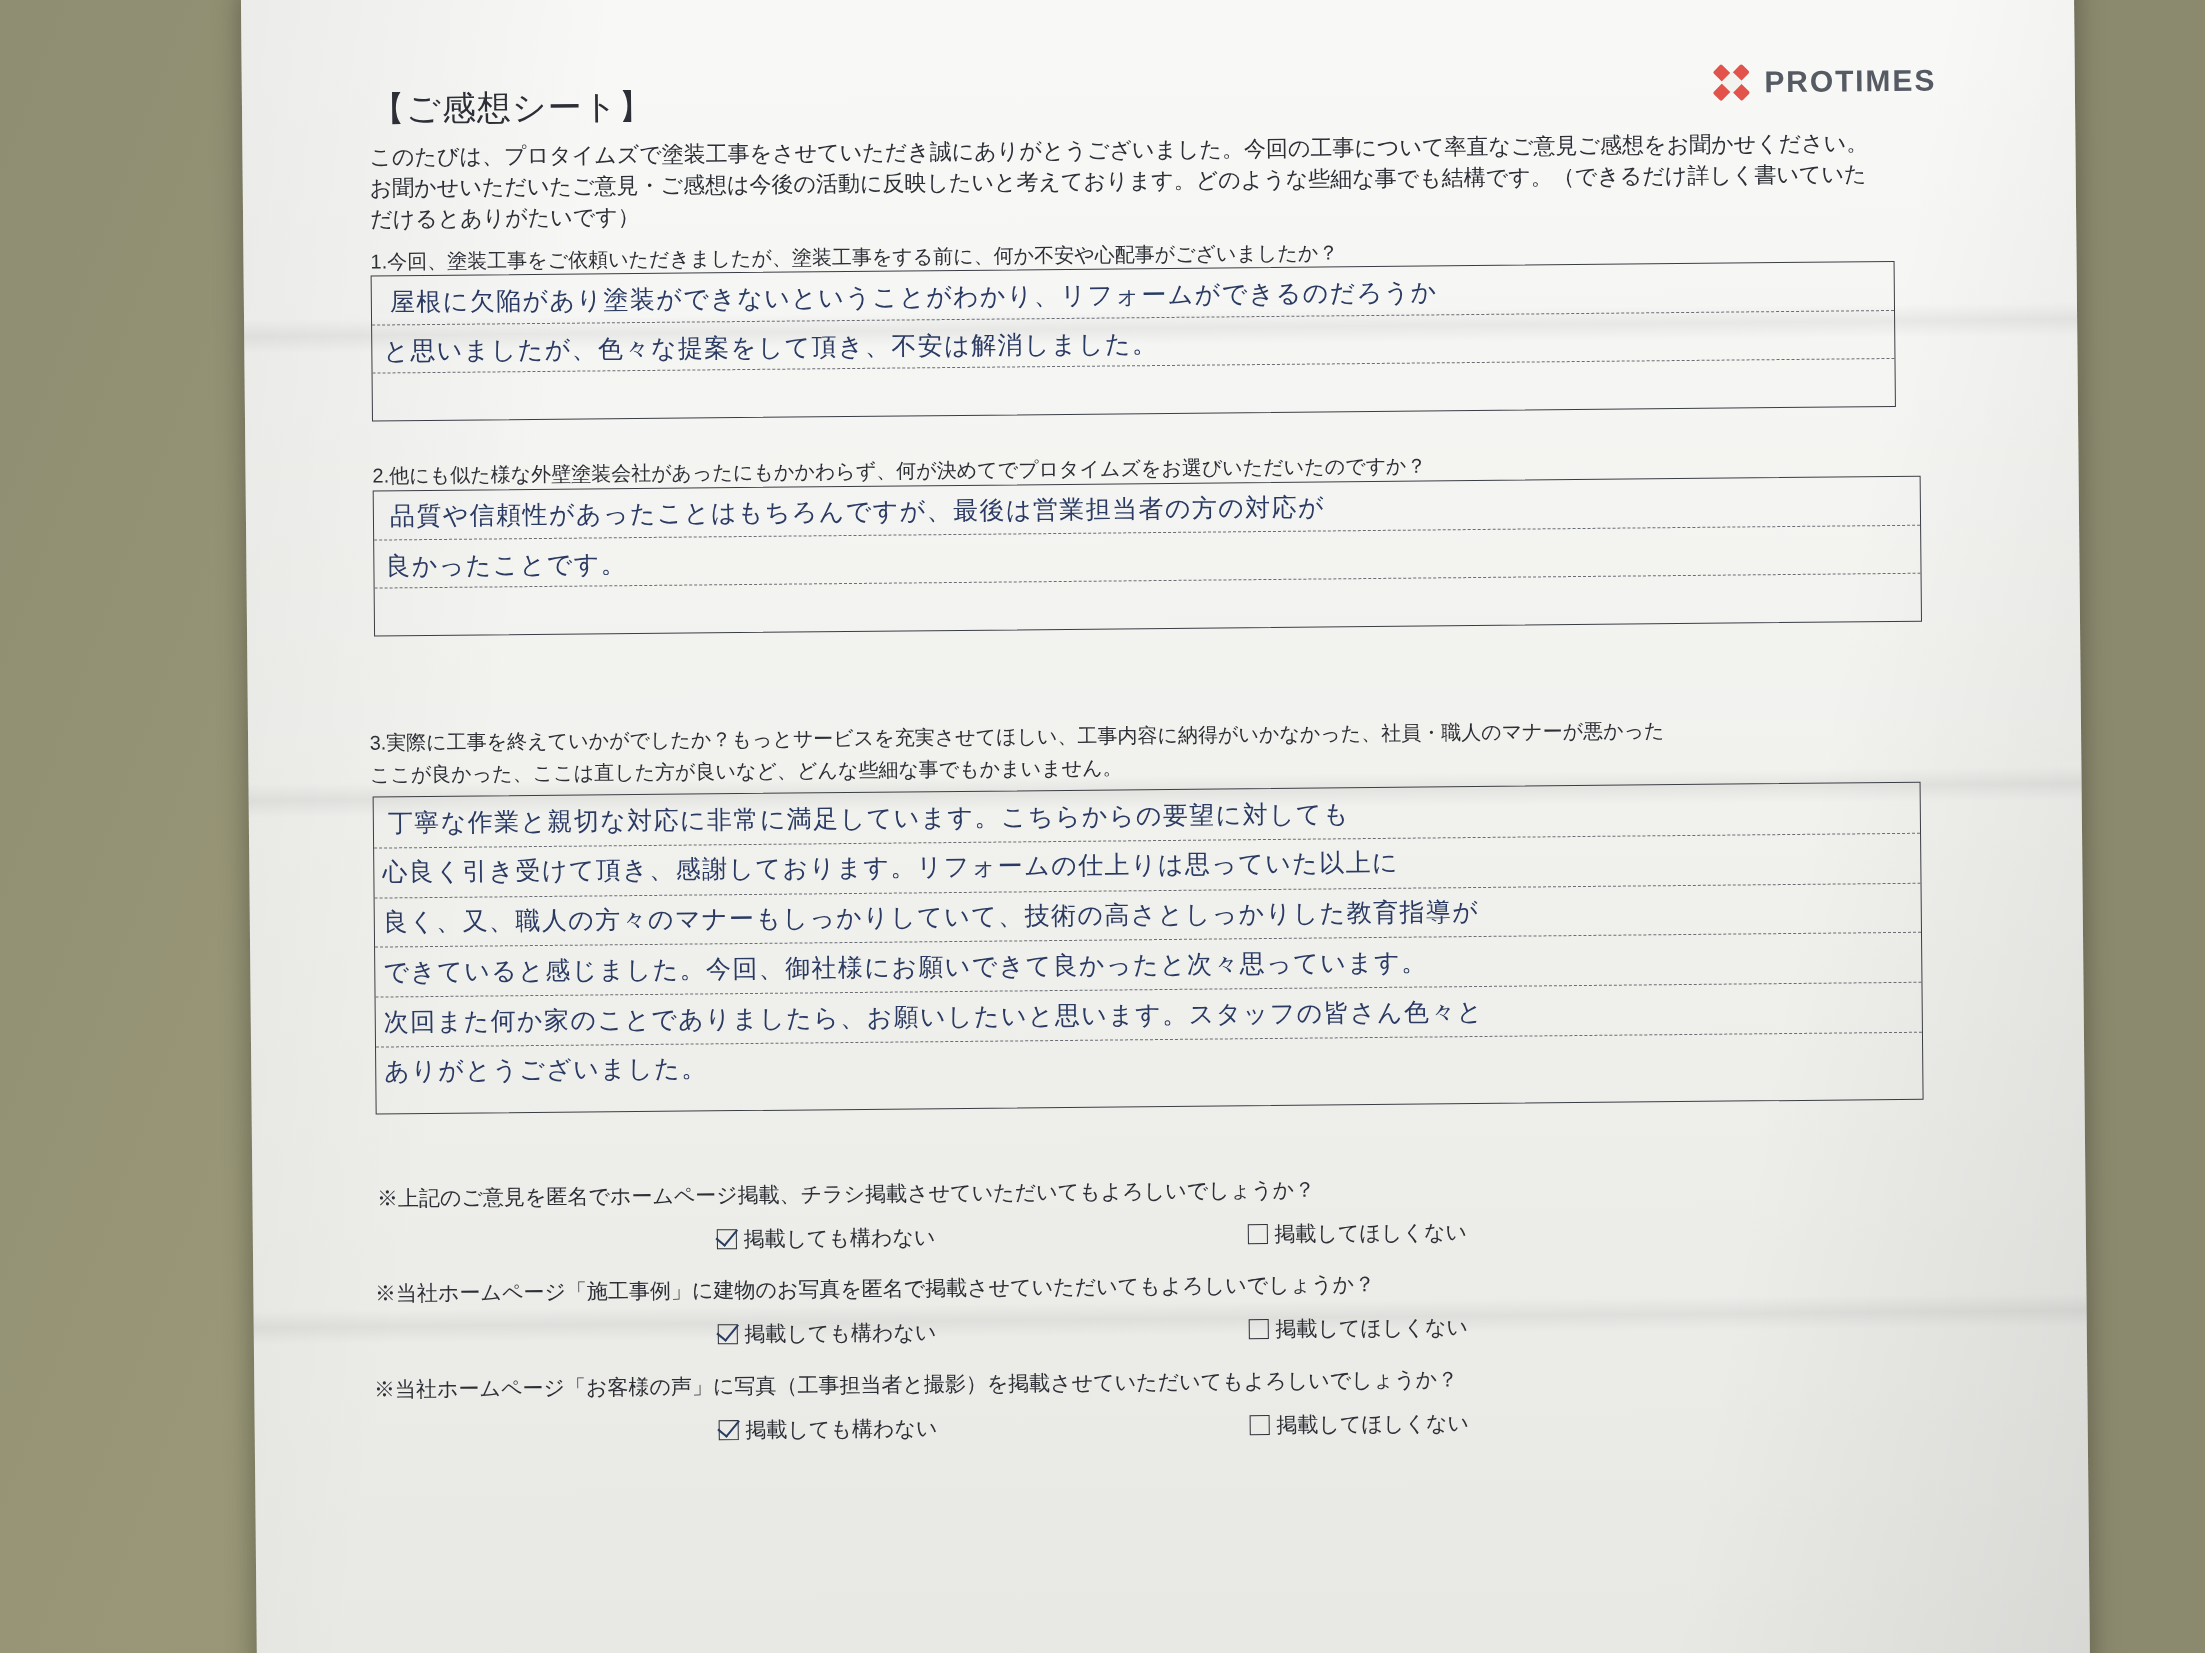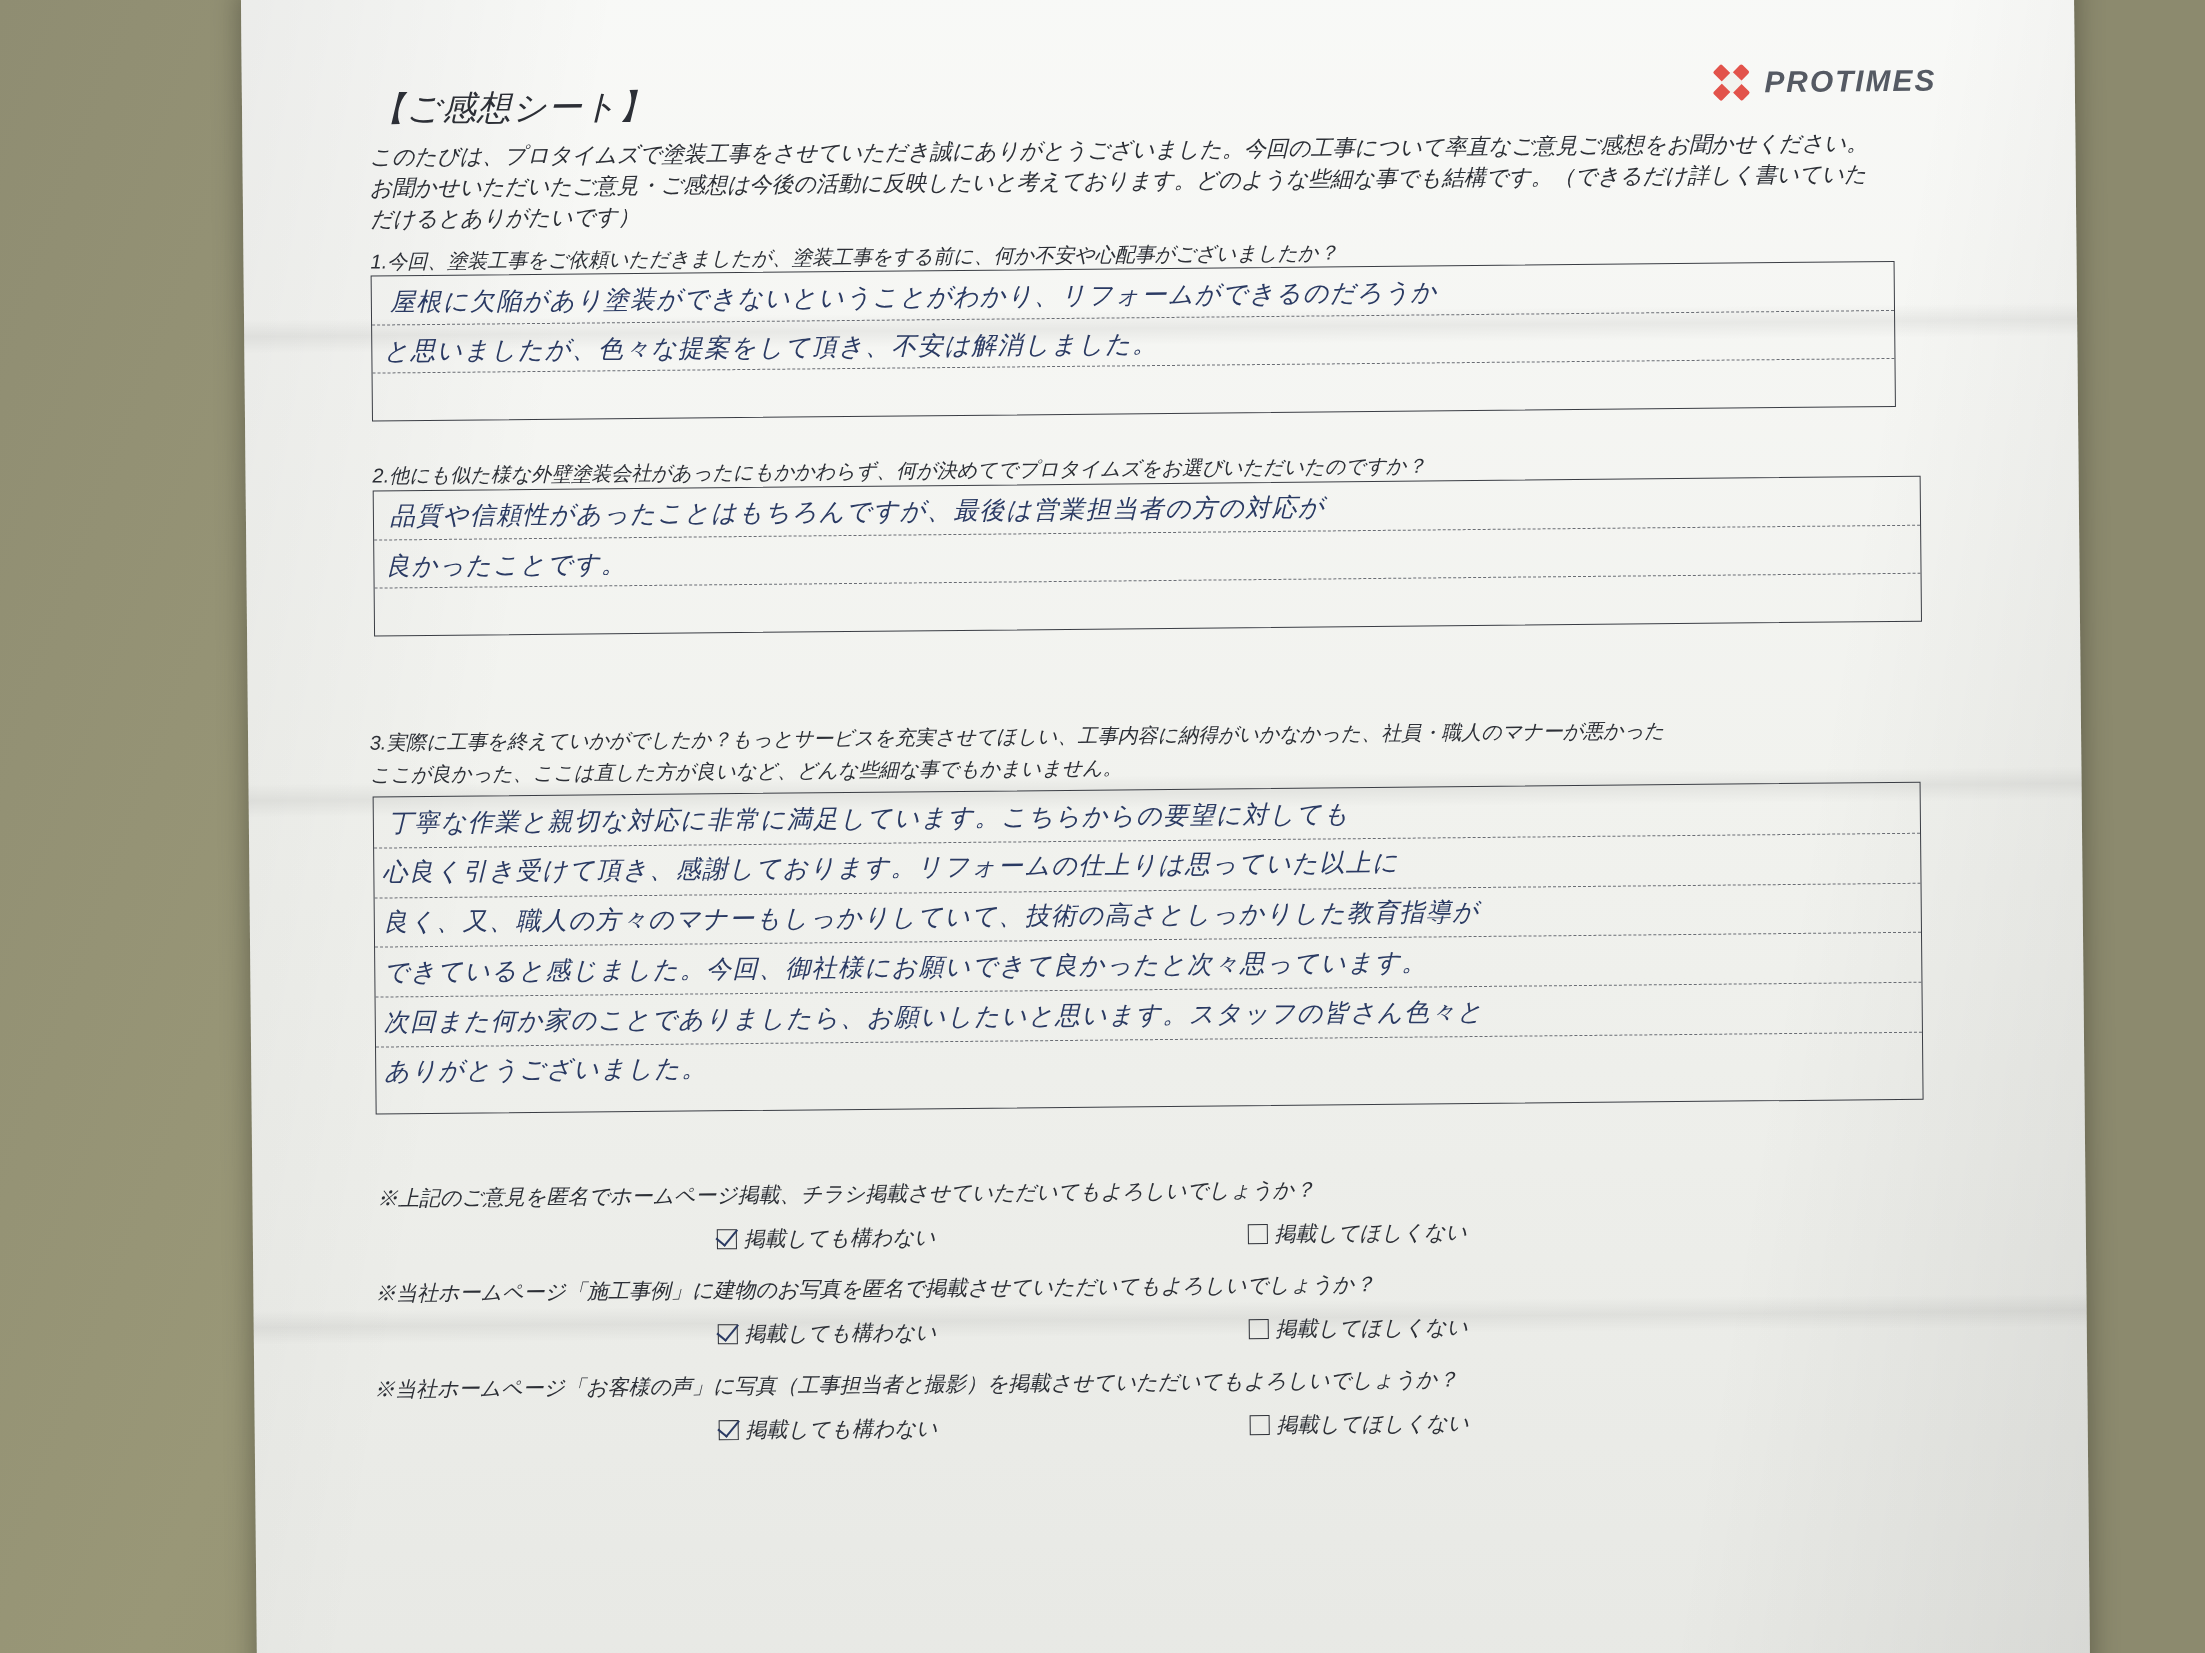--- a/index.html
+++ b/index.html
@@ -11,21 +11,20 @@
     width: 2205px;
     height: 1654px;
     overflow: hidden;
     font-family: "Liberation Sans", sans-serif;
   }
   .photo {
     position: relative;
     width: 1874px;
     height: 1654px;
     background: linear-gradient(110deg, #8f8d72 0%, #999777 30%, #93916f 60%, #7e7c5e 100%);
-    font-style: italic;
   }
   
   .paper {
     position: absolute;
     left: 249px;
     top: -19px;
     width: 1833px;
     height: 1704px;
     background: #f2f3ef;
     transform: rotate(-0.55deg);

